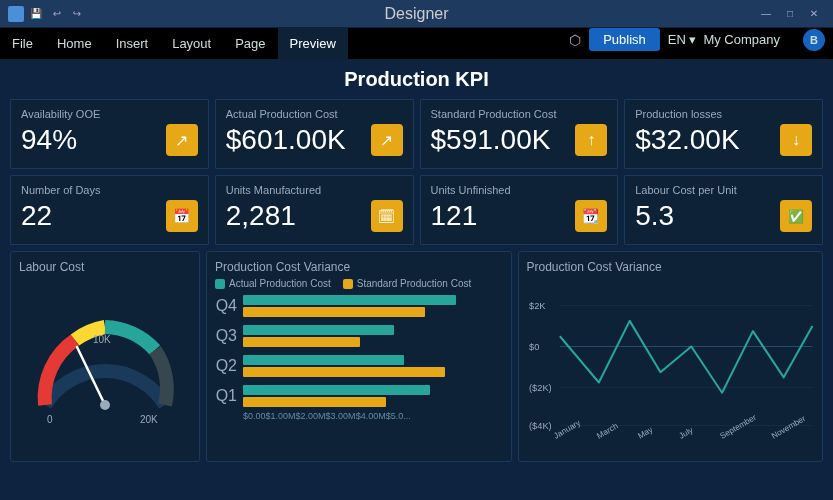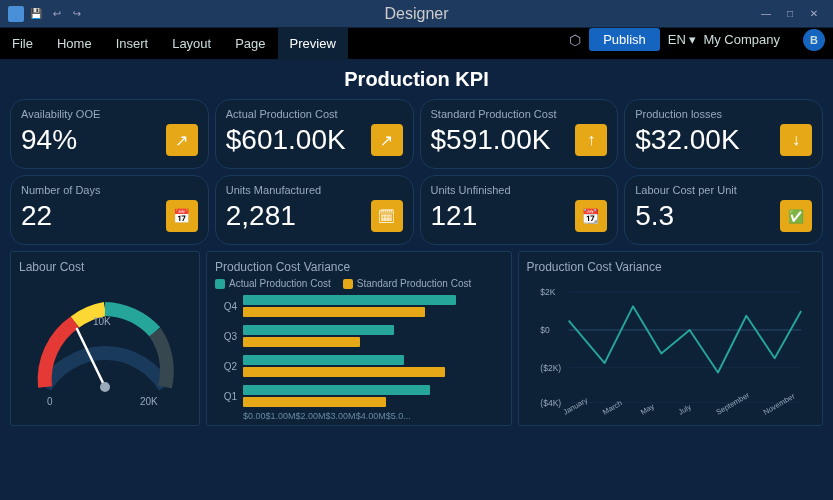--- a/index.html
+++ b/index.html
@@ -157,21 +157,21 @@
     
     .kpi-row {
       display: grid;
       grid-template-columns: 1fr 1fr 1fr 1fr;
       gap: 6px;
       margin-bottom: 6px;
     }
     .kpi-card {
       background: #0d2137;
       border: 1px solid #1a3a5c;
-      border-radius: 15px;
+      border-radius: 1px;
       padding: 8px 10px;
       min-height: 70px;
     }
     .kpi-label {
       font-size: 11px;
       color: #9ab;
       margin-bottom: 4px;
     }
     .kpi-value-row {
       display: flex;
@@ -206,21 +206,21 @@
     .charts-row {
       display: grid;
       grid-template-columns: 190px 1fr 1fr;
       gap: 6px;
     }
     .chart-card {
       background: #0d2137;
       border: 1px solid #1a3a5c;
       border-radius: 3px;
       padding: 8px;
-      height: 175px;
+      height: 211px;
       overflow: hidden;
     }
     .chart-title {
       font-size: 12px;
       color: #9ab;
       margin-bottom: 4px;
     }
 
     
     .gauge-container {
@@ -252,21 +252,21 @@
       display: flex;
       flex-direction: column;
       gap: 8px;
     }
     .bar-row {
       display: flex;
       align-items: center;
       gap: 6px;
     }
     .bar-label {
-      font-size: 10px;
+      font-size: 16px;
       color: #9ab;
       width: 22px;
       text-align: right;
     }
     .bar-group {
       display: flex;
       flex-direction: column;
       gap: 2px;
       flex: 1;
     }

